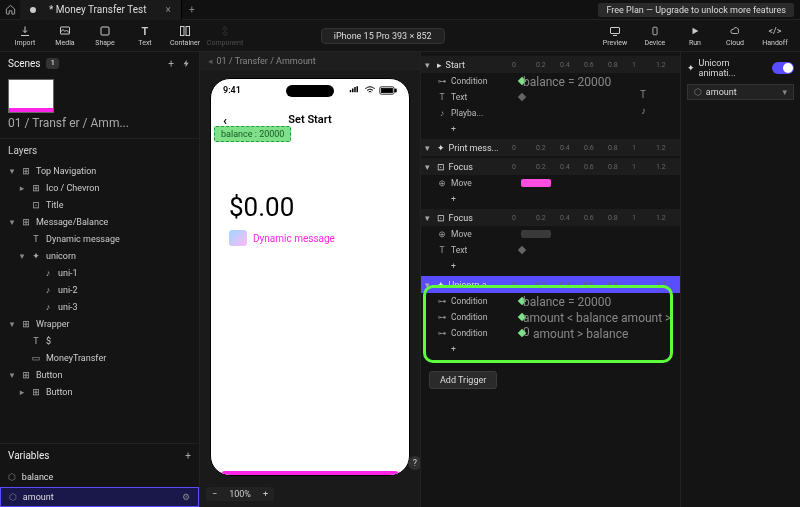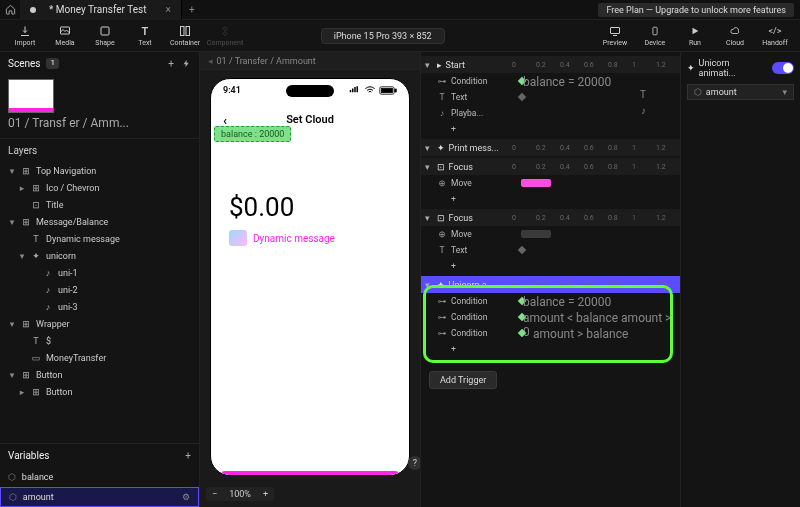--- a/index.html
+++ b/index.html
@@ -338,21 +338,21 @@
               </svg>
             <svg width="18" height="9" viewBox="0 0 24 12" fill="none" stroke="#000">
                 <rect x="1" y="1" width="19" height="10" rx="2"></rect>
                 <rect x="3" y="3" width="15" height="6" fill="#000"></rect>
                 <rect x="21" y="4" width="2" height="4" fill="#000"></rect>
               </svg>
           </span>
         </div>
         <div class="screen-title">
           <span class="back-chevron">‹</span>
-          <span>Set Cloud</span>
+          <span>Set Start</span>
         </div>
         <div class="amount-big">$0.00</div>
         <div class="dyn-row">
           <div class="dyn-ico"></div>
           <div class="dyn-text">Dynamic message</div>
         </div>
         <div class="pink-bar"></div>
       </div>
       <div class="pill pill1">balance : 20000</div>
       <div class="help">?</div>

